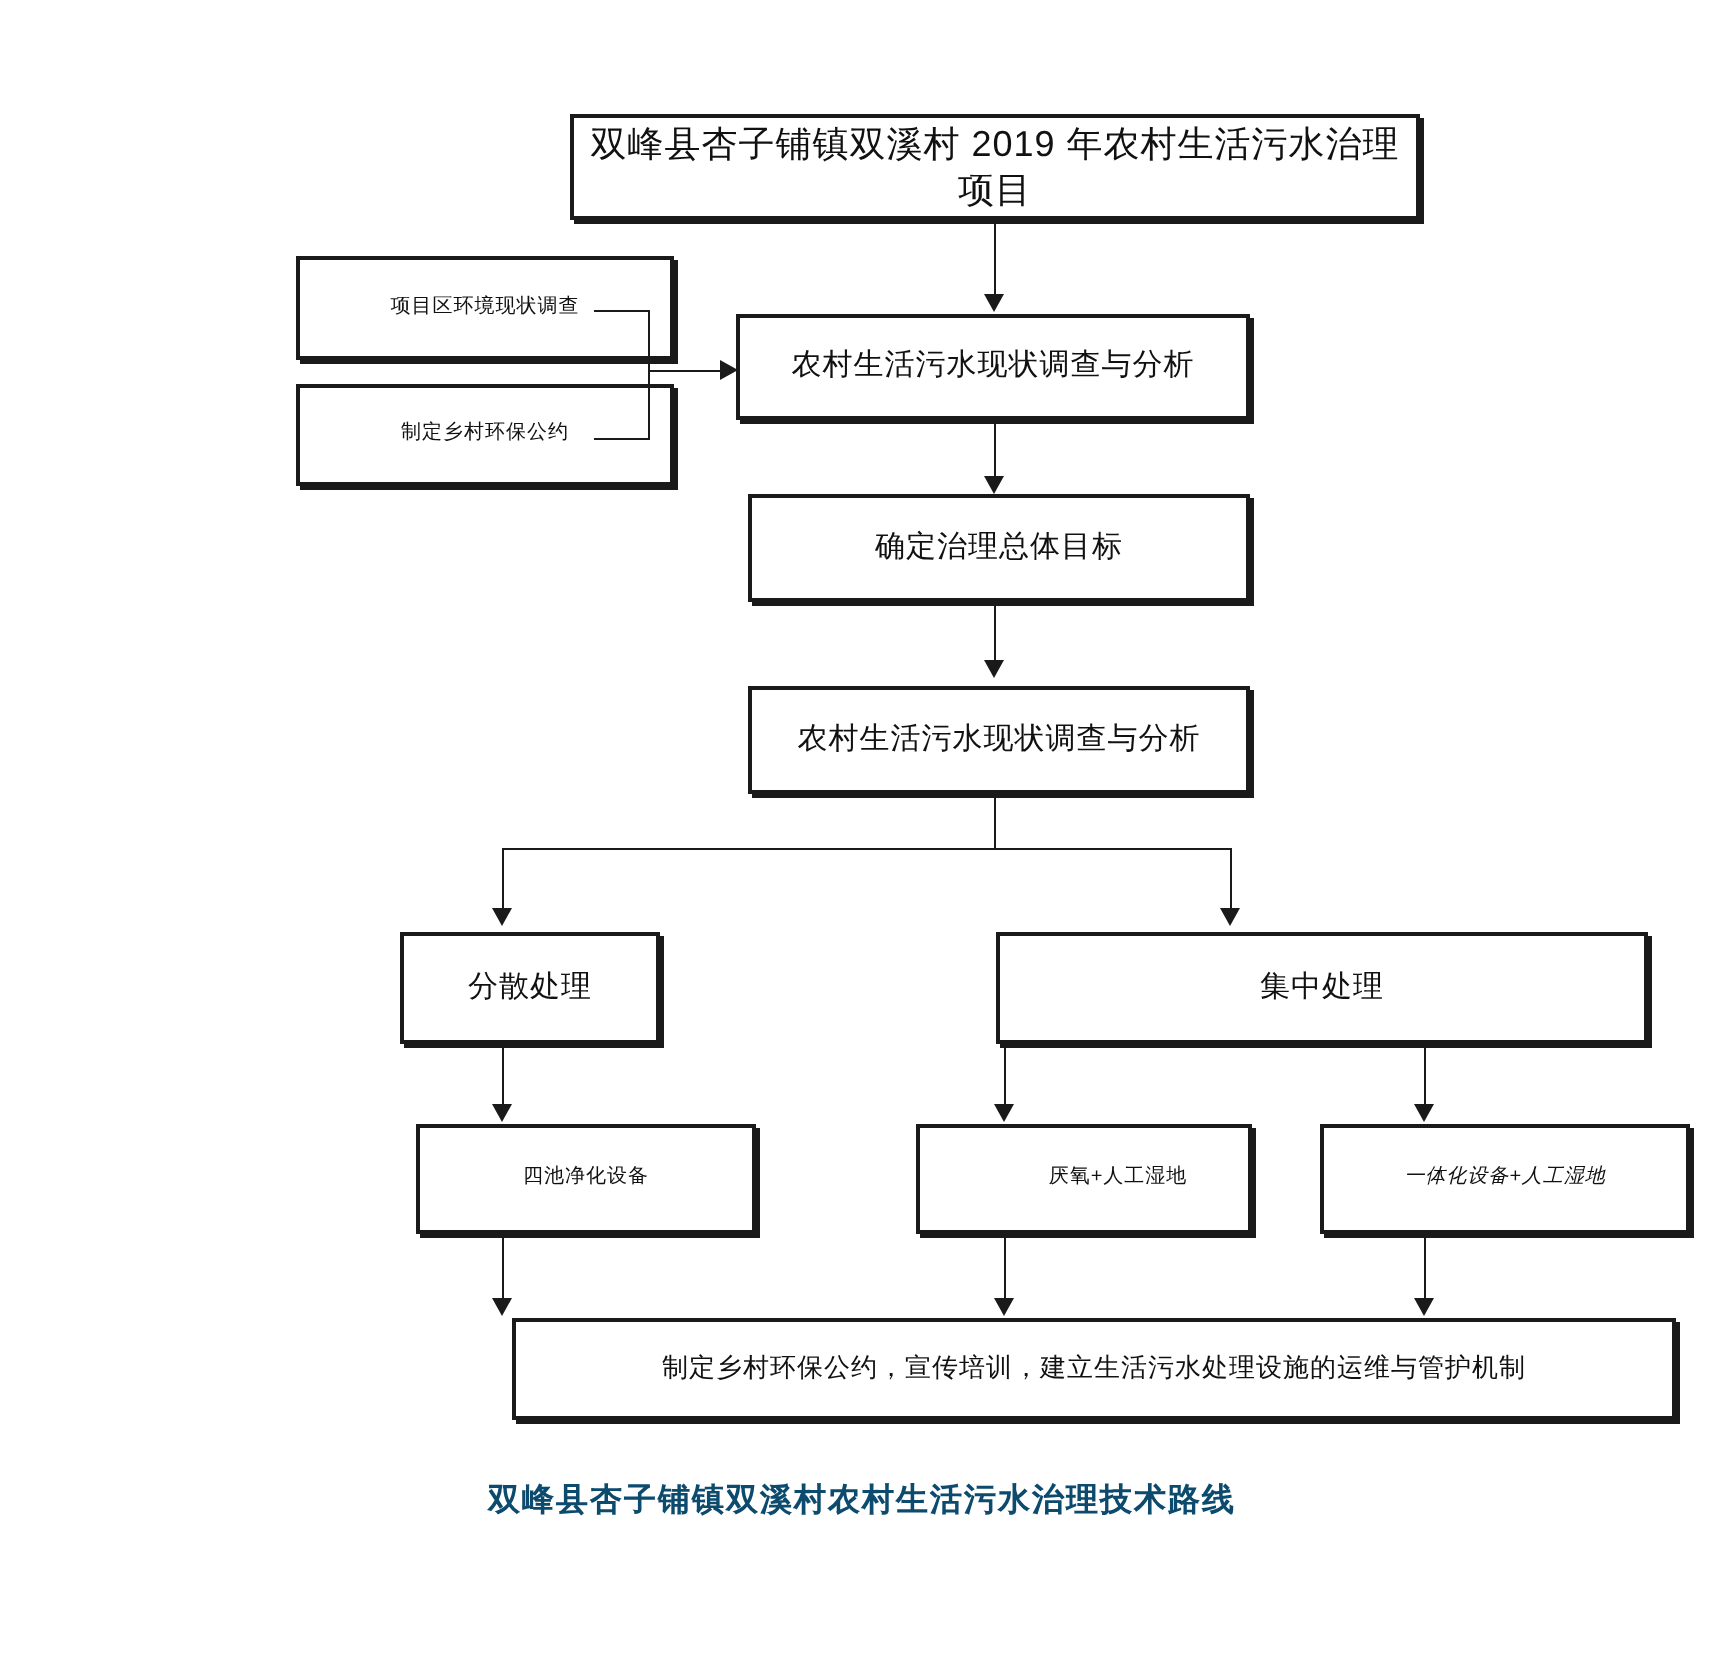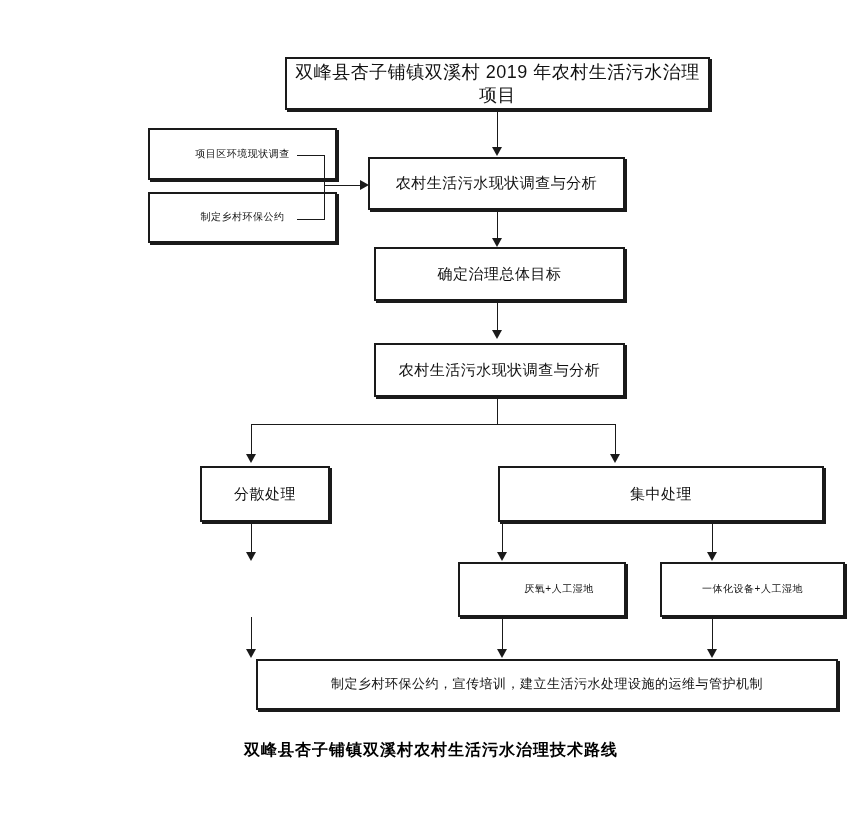--- a/index.html
+++ b/index.html
@@ -60,21 +60,21 @@
     position: absolute;
     width: 0; height: 0;
     border-top: 5px solid transparent;
     border-bottom: 5px solid transparent;
     border-left: 9px solid #1a1a1a;
   }
   .caption {
     position: absolute;
     font-weight: bold;
     font-size: 16px;
-    color: #000000;
+    color: #0c4a6e;
     letter-spacing: 1px;
     white-space: nowrap;
   }
 </style>
 </head>
 <body>
 
 <div id="canvas">
 
   <div class="node wide" style="left:285px; top:57px; width:425px; height:53px;">双峰县杏子铺镇双溪村 2019 年农村生活污水治理项目</div>
@@ -117,24 +117,25 @@
 
   <div class="vline" style="left:251px; top:522px; height:31px;"></div>
   <div class="arrowdown" style="left:246px; top:552px;"></div>
 
   <div class="vline" style="left:502px; top:522px; height:31px;"></div>
   <div class="arrowdown" style="left:497px; top:552px;"></div>
 
   <div class="vline" style="left:712px; top:522px; height:31px;"></div>
   <div class="arrowdown" style="left:707px; top:552px;"></div>
 
+  <div class="node small" style="left:168px; top:562px; width:170px; height:55px;">四池净化设备</div>
 
   <div class="node small" style="left:418px; top:562px; width:168px; height:55px;padding-left:42px;">厌氧+人工湿地</div>
 
-  <div class="node small" style="left:620px; top:562px; width:185px; height:55px;">一体化设备+人工湿地</div>
+  <div class="node small" style="left:620px; top:562px; width:185px; height:55px;font-style:italic;">一体化设备+人工湿地</div>
 
   <div class="vline" style="left:251px; top:617px; height:33px;"></div>
   <div class="arrowdown" style="left:246px; top:649px;"></div>
 
   <div class="vline" style="left:502px; top:617px; height:33px;"></div>
   <div class="arrowdown" style="left:497px; top:649px;"></div>
 
   <div class="vline" style="left:712px; top:617px; height:33px;"></div>
   <div class="arrowdown" style="left:707px; top:649px;"></div>
 

